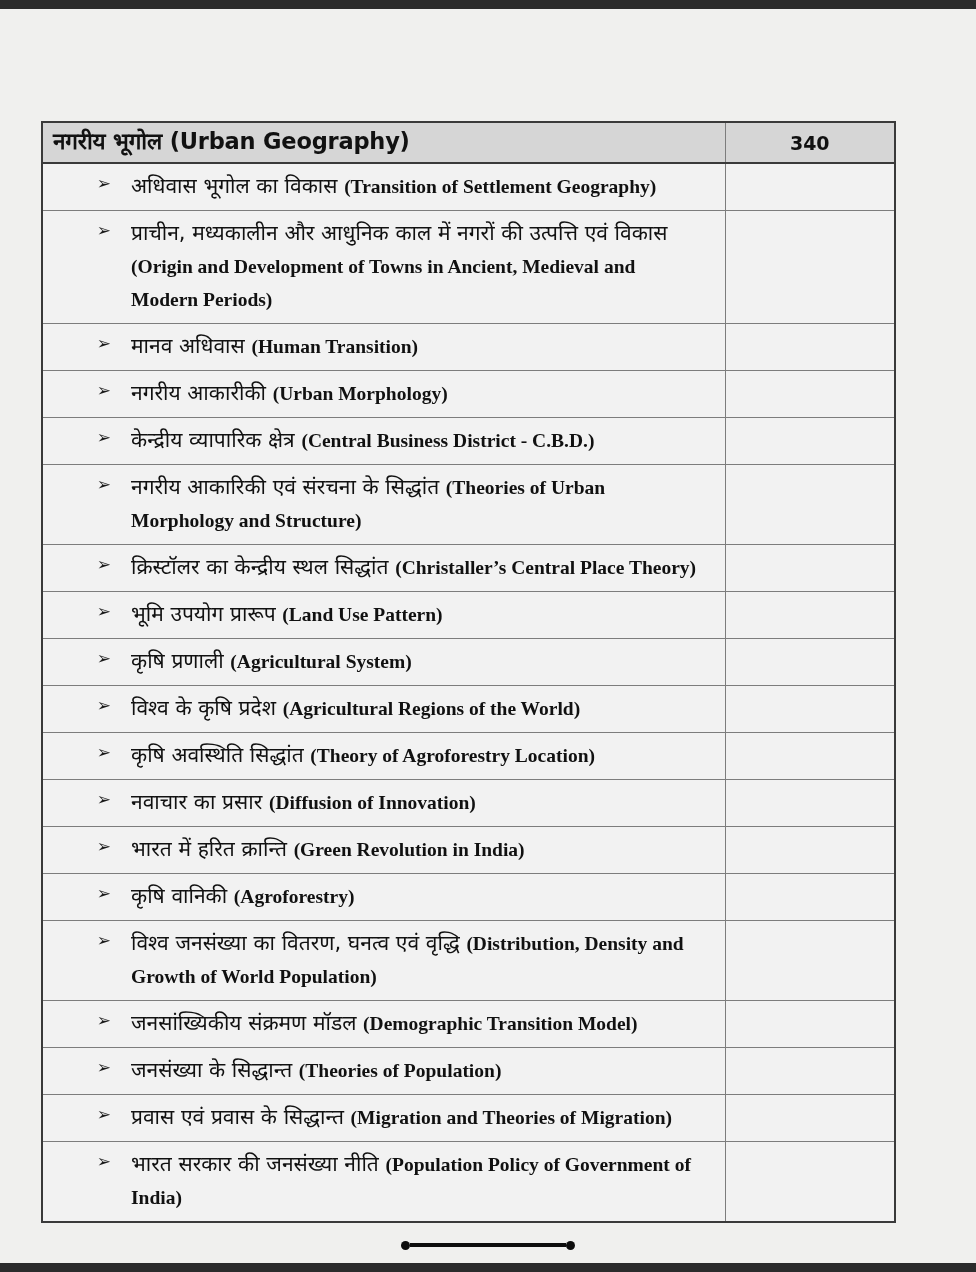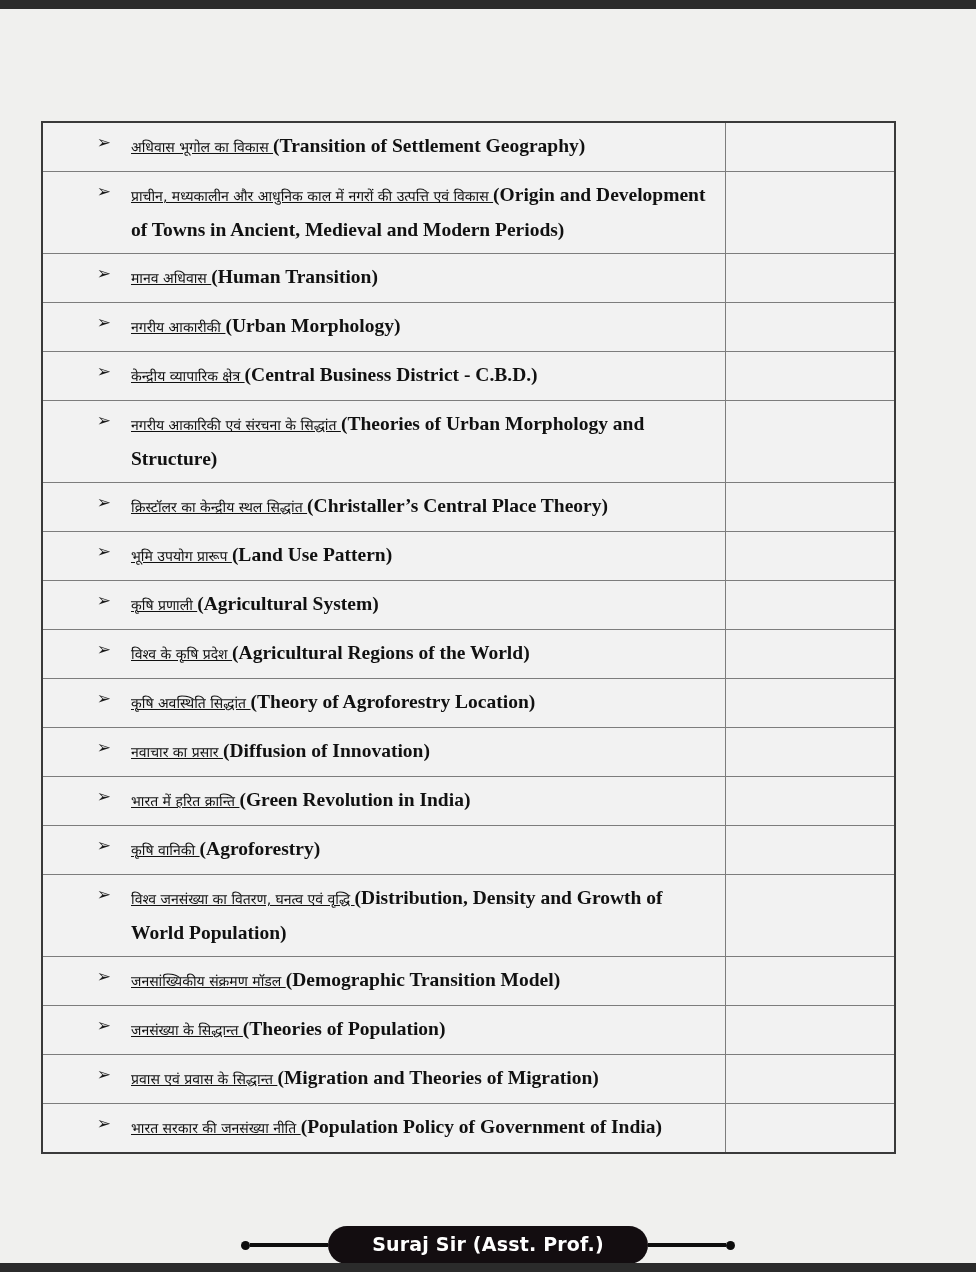--- a/index.html
+++ b/index.html
@@ -109,22 +109,21 @@
     font-family: "Liberation Serif", "DejaVu Serif", serif;
     font-weight: bold;
     font-size: 19.5px;
     line-height: 33px;
     color: #111;
     padding-right: 6px;
   }
   .topic-text .hin {
     font-family: "DejaVu Sans", "Liberation Sans", sans-serif;
     font-weight: normal;
-    font-size: 14px;
-    text-decoration: underline;
+    font-size: 21px;
   }
   td.page-cell {
     background: #f2f2f2;
   }
 
   
   .footer {
     position: absolute;
     left: 0;
     top: 1214px;
@@ -166,20 +165,24 @@
 <div class="edge-bar top"></div>
 
 <div class="page">
 
   <table class="toc-table">
     <colgroup>
       <col class="c-text">
       <col class="c-page">
     </colgroup>
     <tbody id="table-body">
+        <tr class="section-row">
+          <td class="section-title">नगरीय भूगोल (Urban Geography)</td>
+          <td class="section-page">340</td>
+        </tr>
         <tr class="topic-row">
           <td class="topic-cell">
             <div class="topic-inner">
               <span class="bullet">➢</span>
               <span class="topic-text"><span class="hin">अधिवास भूगोल का विकास </span><span>(Transition of Settlement Geography)</span></span>
             </div>
           </td>
           <td class="page-cell"></td>
         </tr>
         <tr class="topic-row">
@@ -343,20 +346,19 @@
             </div>
           </td>
           <td class="page-cell"></td>
         </tr>
       </tbody>
   </table>
 
   <div class="footer">
     <span class="f-dot"></span>
     <span class="f-line"></span>
-    <span class="f-pill">Suraj Sir (Asst. Prof.)</span>
     <span class="f-line"></span>
     <span class="f-dot"></span>
   </div>
 
 </div>
 
 <div class="edge-bar bottom"></div>
 
 </body></html>

